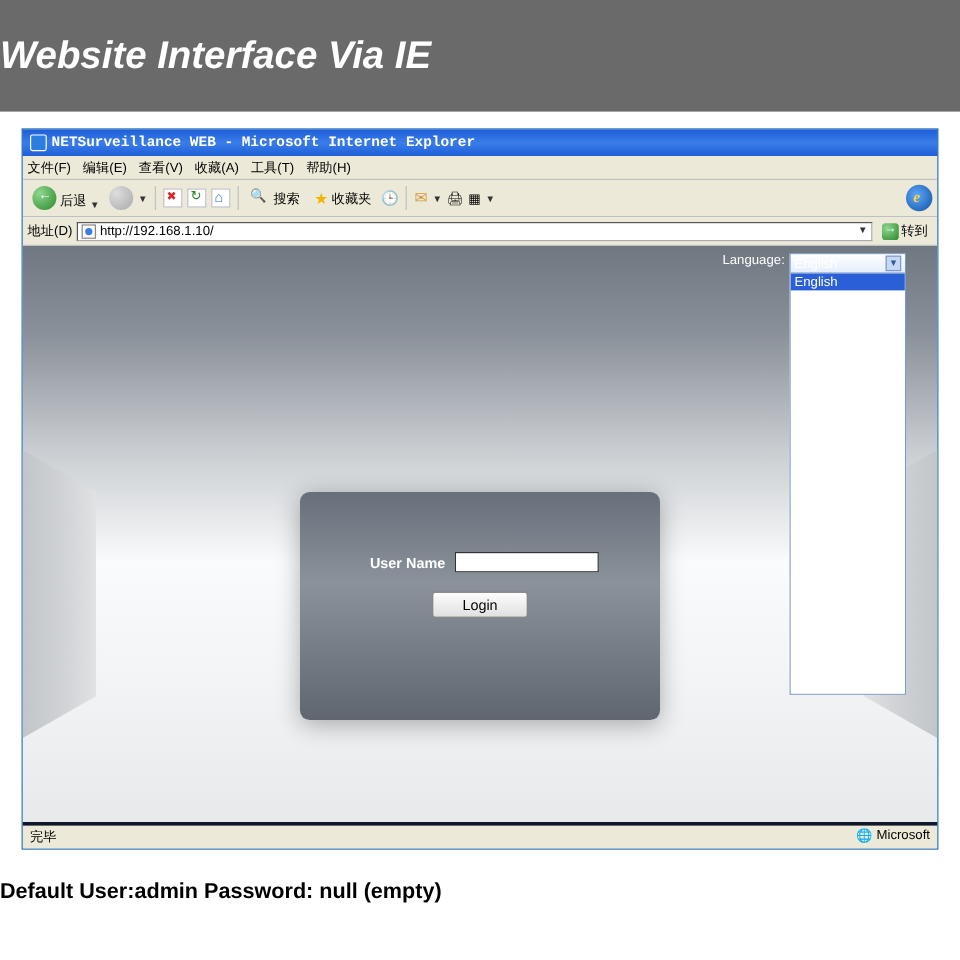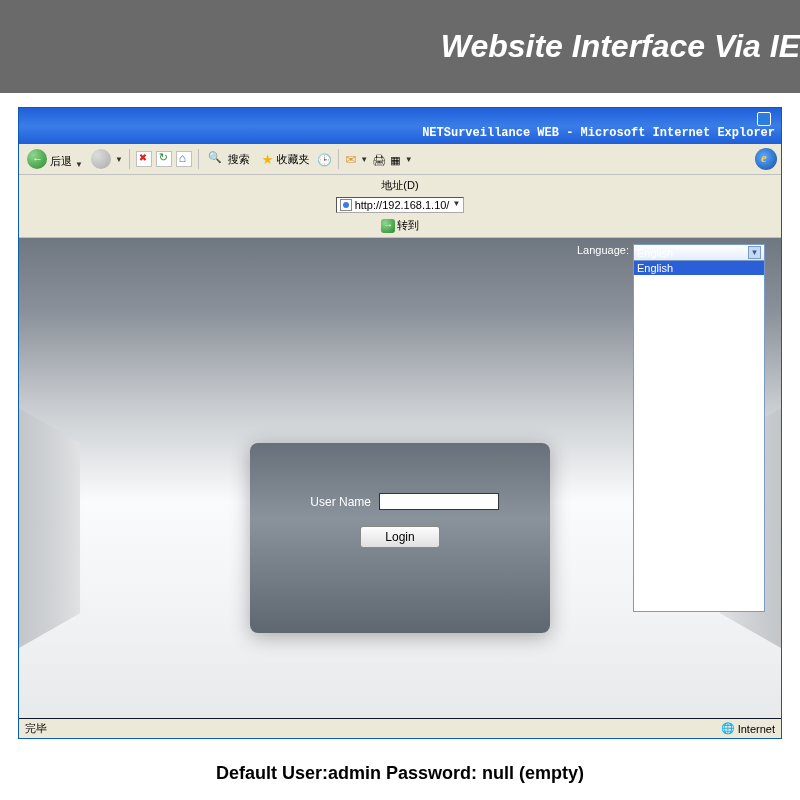--- a/index.html
+++ b/index.html
@@ -1,21 +1,21 @@
 <!DOCTYPE html>
 <html><head>
 <meta charset="utf-8">
 <style>
 * { box-sizing: border-box; margin: 0; padding: 0; }
 body { font-family: Arial, "Microsoft YaHei", sans-serif; width: 800px; height: 800px; background: #fff; }
 
-.header-banner { background: #6a6a6a; color: #fff; text-align: right; font-size: 32px; font-weight: bold; font-style: italic; padding: 28px 0; }
+.header-banner { background: #6a6a6a; color: #fff; text-align: left; font-size: 32px; font-weight: bold; font-style: italic; padding: 28px 0; }
 
 .ie-window { margin: 14px 18px 0 18px; border: 1px solid #0a5db0; }
-.titlebar { background: linear-gradient(#1e5fd8,#3a7de8,#1e5fd8); color: #fff; font: bold 12px "Courier New", monospace; padding: 4px 6px; display: flex; align-items: flex-end; flex-direction: column; }
+.titlebar { background: linear-gradient(#1e5fd8,#3a7de8,#1e5fd8); color: #fff; font: bold 12px "Courier New", monospace; padding: 4px 6px; display: flex; align-items: flex-start; }
 .titlebar .icon { width: 14px; height: 14px; background: #2b7de0; border: 1px solid #fff; margin-right: 4px; border-radius: 2px; }
 .menubar { background: #ece9d8; font-size: 11px; padding: 2px 4px; display: flex; gap: 10px; border-bottom: 1px solid #c0c0c0; }
 
 .toolbar { background: #ece9d8; padding: 3px 4px; display: flex; align-items: center; gap: 4px; border-bottom: 1px solid #c0c0c0; }
 .tb-btn { display: inline-flex; align-items: flex-end; gap: 3px; font-size: 11px; padding: 2px 4px; border-radius: 3px; }
 .tb-icon { width: 20px; height: 20px; border-radius: 50%; display: inline-block; }
 .back-circ { background: radial-gradient(circle at 30% 30%, #8fd68f, #2a8a2a); position: relative; }
 .back-circ::after { content: "←"; color: #fff; font-size: 11px; position: absolute; left: 5px; top: 2px; font-weight: bold; }
 .fwd-circ { background: radial-gradient(circle at 30% 30%, #ddd, #aaa); }
 .sq-icon { width: 16px; height: 16px; display: inline-block; }
@@ -31,65 +31,73 @@
 .fav::after { content: "★"; color: #f5b400; font-size: 13px; }
 .hist::after { content: "🕒"; font-size: 12px; }
 .mail::after { content: "✉"; font-size: 13px; color: #d49a3a; }
 .print::after { content: "🖨"; font-size: 11px; }
 .edit::after { content: "▦"; font-size: 11px; }
 .sep { width: 1px; height: 20px; background: #c0c0c0; margin: 0 2px; }
 .drop { font-size: 8px; color: #333; }
 .ie-logo { margin-left: auto; width: 22px; height: 22px; background: radial-gradient(circle at 40% 40%,#5fa8ff,#1050a0); border-radius: 50%; position: relative; }
 .ie-logo::after { content: "e"; color: #ffd040; font: italic bold 13px serif; position: absolute; left: 6px; top: 2px; }
 
-.addrbar { background: #ece9d8; padding: 3px 4px; display: flex; align-items: center; gap: 4px; border-bottom: 1px solid #c0c0c0; flex-direction: column; }
+.addrbar { background: #ece9d8; padding: 3px 4px; display: flex; align-items: center; gap: 4px; border-bottom: 1px solid #c0c0c0; }
 .addrbar .lbl { font-size: 11px; }
 .addr-input { flex: 1; display: flex; align-items: flex-start; background: #fff; border: 1px inset #aaa; padding: 1px 3px; font-size: 11px; gap: 3px; }
 .addr-input .pg-icon { width: 12px; height: 12px; background: #fff; border: 1px solid #888; position: relative; }
 .addr-input .pg-icon::after { content:""; position:absolute; width:6px; height:6px; background:#3a7de8; border-radius:50%; left:2px; top:2px; }
 .go-btn { display: flex; align-items: center; gap: 2px; font-size: 11px; padding: 1px 4px; }
 .go-icon { width: 14px; height: 14px; background: radial-gradient(circle at 30% 30%, #8fd68f, #2a8a2a); border-radius: 3px; position: relative; }
 .go-icon::after { content:"→"; color:#fff; font-size:10px; position:absolute; left:2px; top:-1px; }
 
 .content { position: relative; height: 480px; background: #f5f5f5; overflow: hidden; }
 .room-bg { position:absolute; inset:0; background: linear-gradient(#6f7780 0%, #8a9099 15%, #c8ccd0 35%, #fafbfc 55%, #f3f4f5 75%, #e8e9ea 100%); }
 .room-left { position:absolute; left:0; top:170px; width:150px; height:240px; background: linear-gradient(90deg,#c3c6c9,#e0e2e4); transform: perspective(300px) rotateY(55deg); transform-origin:left; }
 .room-right { position:absolute; right:0; top:170px; width:150px; height:240px; background: linear-gradient(-90deg,#c3c6c9,#e0e2e4); transform: perspective(300px) rotateY(-55deg); transform-origin:right; }
 
-.lang-row { position:absolute; top:6px; right:16px; display:flex; align-items:flex-start; gap:4px; color:#fff; font-size:11px; z-index:5; }
-.lang-select { width:132px; background:#fff; border:1px solid #7a9ac9; font-size:11px; }
+.lang-row { position:absolute; top:6px; right:26px; display:flex; align-items:flex-start; gap:4px; color:#fff; font-size:11px; z-index:5; }
+.lang-select { width:97px; background:#fff; border:1px solid #7a9ac9; font-size:11px; }
 .lang-head { background: linear-gradient(#fff,#e4eefc); padding:1px 3px; display:flex; justify-content:space-between; align-items:center; }
 .lang-arrow { background:#c8d8f0; border:1px solid #7a9ac9; width:13px; height:13px; font-size:9px; text-align:center; line-height:11px; color:#2a5aa0; }
 .lang-list { background:#fff; border-top:1px solid #7a9ac9; max-height:360px; }
 .lang-list div { padding:0 3px; font-size:11px; line-height:14px; }
 .lang-list div.sel { background:#2a5fd8; color:#fff; }
 
 .login-box { position:absolute; left:50%; top:205px; transform:translateX(-50%); width:300px; height:190px; background: linear-gradient(#67707a,#8a929b 40%,#5e6670); border-radius:8px; box-shadow:0 4px 20px rgba(0,0,0,.3); padding:50px 20px 0 20px; }
 .lf-row { display:flex; align-items:center; justify-content:center; gap:8px; margin-bottom:8px; }
-.lf-row label { color:#fff; font-size:12px; width:70px; text-align:right; }
+.lf-row label { color:#fff; font-size:12px; width:70px; text-align:right;font-weight:bold; }
 .lf-row input { width:120px; height:17px; border:1px solid #333; background:#fff; font-size:11px; padding:0 2px; }
 .login-btn { display:block; margin:16px auto 0; width:80px; height:22px; background: linear-gradient(#fdfdfd,#e0e0e0); border:1px solid #888; border-radius:3px; font-size:12px; cursor:pointer; }
 
-.statusbar { background:#ece9d8; border-top:1px solid #0f172a; font-size:11px; padding:2px 6px; display:flex; align-items:center; }
+.statusbar { background:#ece9d8; border-top:3px solid #0f172a; font-size:11px; padding:2px 6px; display:flex; align-items:flex-start; }
 .statusbar .globe { margin-left:auto; margin-right:3px; }
 .statusbar .globe::before { content:"🌐"; font-size:11px; }
 
-.footer-note { text-align:center; font-weight:bold; font-size:18px; margin-top:24px; }
+.footer-note { font-weight:bold; font-size:18px; margin-top:24px; }
 </style>
 </head>
 <body>
 
 <div class="header-banner">Website Interface Via IE</div>
 
 <div class="ie-window">
   <div class="titlebar">
     <span class="icon"></span>
     <span>NETSurveillance WEB - Microsoft Internet Explorer</span>
   </div>
 
+  <div class="menubar">
+    <span>文件(F)</span>
+    <span>编辑(E)</span>
+    <span>查看(V)</span>
+    <span>收藏(A)</span>
+    <span>工具(T)</span>
+    <span>帮助(H)</span>
+  </div>
 
   <div class="toolbar">
     <span class="tb-btn">
         <span class="tb-icon back-circ"></span>
         <span>后退</span>
         <span class="drop">▼</span>
       </span>
     <span class="tb-icon fwd-circ"></span>
       <span class="drop">▼</span>
     <span class="sep"></span>
@@ -175,17 +183,17 @@
         <label>User Name</label>
         <input type="text" style="">
       </div>
       <button class="login-btn">Login</button>
     </div>
   </div>
 
   <div class="statusbar">
     <span>完毕</span>
     <span class="globe"></span>
-    <span>Internet</span>
+    <span>Microsoft</span>
   </div>
 </div>
 
 <div class="footer-note">Default User:admin  Password: null (empty)</div>
 
 </body></html>

